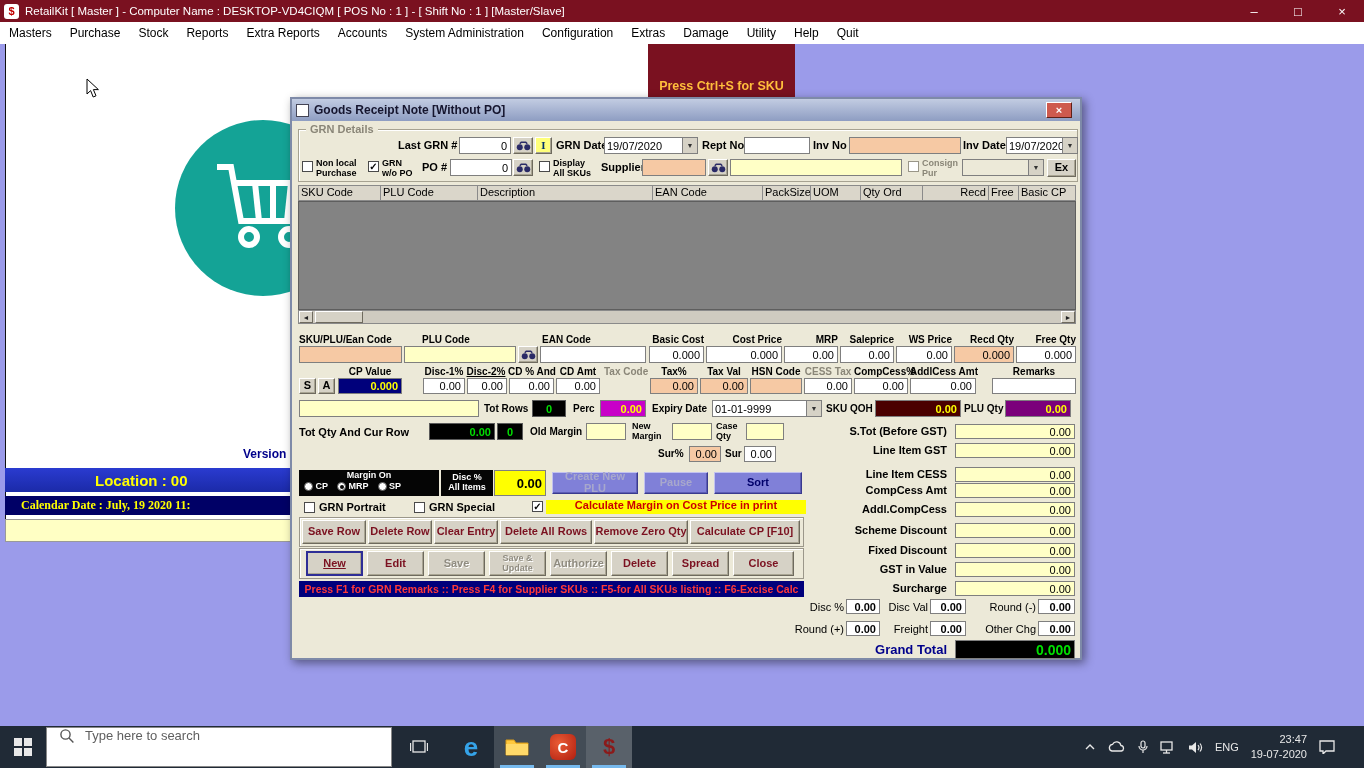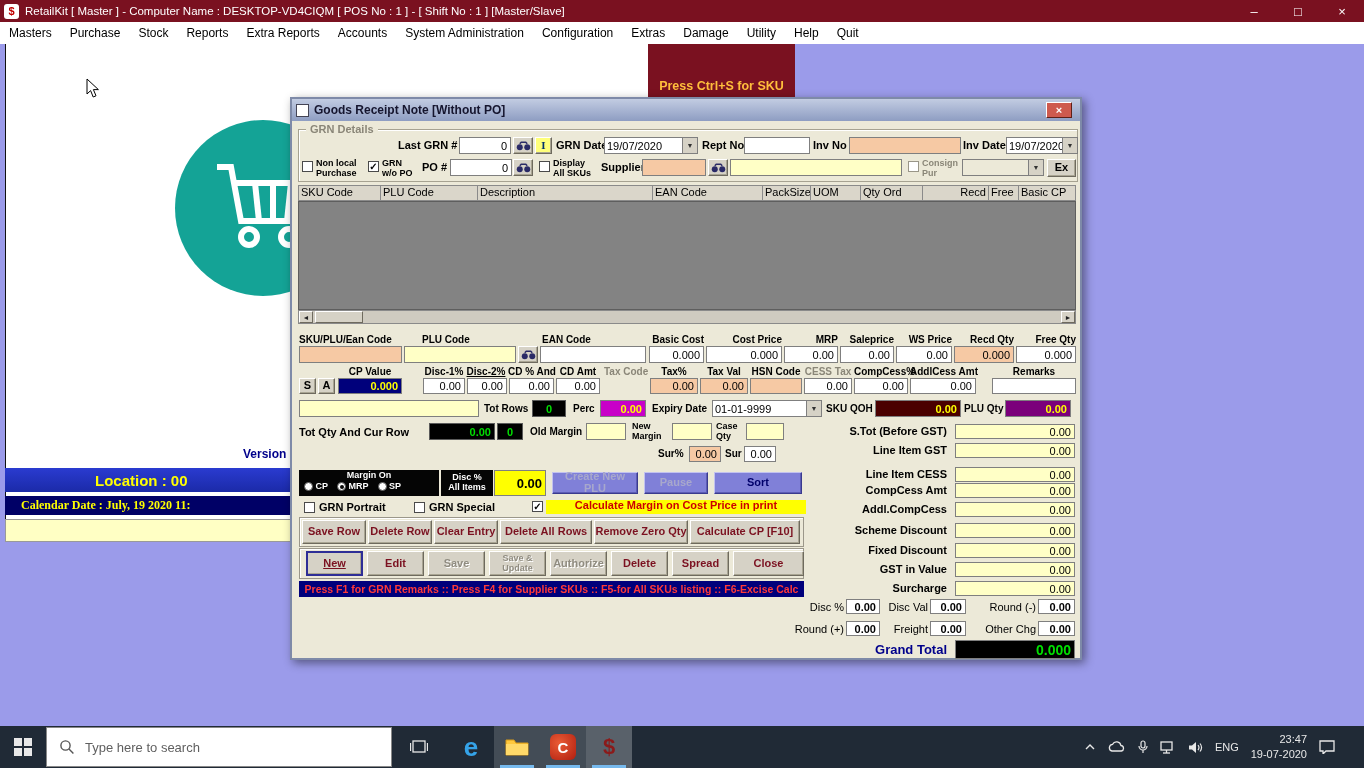--- a/index.html
+++ b/index.html
@@ -75,21 +75,21 @@
 
   .blackpanel { position:absolute; background:#050505; color:#fff; font-size:9px; font-weight:bold; }
   .statusbar { position:absolute; background:#00007B; color:#FF3838; font-weight:bold; font-size:10.5px; display:flex; align-items:center; justify-content:center; white-space:nowrap; }
   .btnpanel { position:absolute; border:1px solid #9B978A; box-shadow:1px 1px 0 #fff inset; }
 
   
   .taskbar { position:absolute; left:0; top:726px; width:1364px; height:42px; background:#202A36; display:flex; align-items:center; color:#E8E8E8; }
   .tb-tile { width:46px; height:42px; display:flex; align-items:center; justify-content:center; position:relative; }
   .tb-tile.open { background:rgba(255,255,255,.16); }
   .tb-tile.open::after { content:''; position:absolute; left:6px; right:6px; bottom:0; height:3px; background:#76B9ED; }
-  .searchbox { width:346px; height:40px; background:#fff; border:1px solid #888; display:flex; align-items:center; color:#5F5F5F; font-size:13px; }
+  .searchbox { width:346px; height:40px; background:#fff; border:1px solid #888; display:flex; align-items:flex-start; color:#5F5F5F; font-size:13px; }
   .win-logo { display:grid; grid-template-columns:8px 8px; grid-template-rows:8px 8px; gap:1.5px; }
   .win-logo span { background:#E8E8E8; }
   .tray { margin-left:auto; display:flex; align-items:center; gap:12px; padding-right:29px; }
   .clockblk { text-align:right; font-size:11px; line-height:1.35; }
   .engtxt { font-size:11px; }
 
   .cursor { position:absolute; left:86px; top:78px; }
 </style>
 </head>
 <body>
@@ -379,21 +379,21 @@
     <div class="btn" style="left:398px; top:421px; width:110px; height:24px;">Calculate CP [F10]</div>
 
     <div class="btnpanel" style="left:7px; top:449px; width:505px; height:31px;"></div>
     <div class="btn focusnew" style="left:14px; top:452px; width:57px; height:25px;">New</div>
     <div class="btn" style="left:75px; top:452px; width:57px; height:25px;">Edit</div>
     <div class="btn dis" style="left:136px; top:452px; width:57px; height:25px;">Save</div>
     <div class="btn dis" style="left:197px; top:452px; width:57px; height:25px; font-size:9px;">Save &amp; Update</div>
     <div class="btn dis" style="left:258px; top:452px; width:57px; height:25px;">Authorize</div>
     <div class="btn" style="left:319px; top:452px; width:57px; height:25px;">Delete</div>
     <div class="btn" style="left:380px; top:452px; width:57px; height:25px;">Spread</div>
-    <div class="btn" style="left:441px; top:452px; width:71px; height:25px;">Close</div>
+    <div class="btn" style="left:441px; top:452px; width:61px; height:25px;">Close</div>
 
     <div class="statusbar" style="left:7px; top:482px; width:505px; height:16px;">Press F1 for GRN Remarks :: Press F4 for Supplier SKUs :: F5-for All SKUs listing :: F6-Excise Calc</div>
 
     <div class="lbl tr" style="left:480px; top:327px; width:175px;">S.Tot (Before GST)</div>
     <div class="fld num lyellow" style="left:663px; top:325px; width:120px; height:15px;">0.00</div>
     <div class="lbl tr" style="left:480px; top:346px; width:175px;">Line Item GST</div>
     <div class="fld num lyellow" style="left:663px; top:344px; width:120px; height:15px;">0.00</div>
     <div class="lbl tr" style="left:480px; top:370px; width:175px;">Line Item CESS</div>
     <div class="fld num lyellow" style="left:663px; top:368px; width:120px; height:15px;">0.00</div>
     <div class="lbl tr" style="left:480px; top:386px; width:175px;text-align:right;">CompCess Amt</div>

